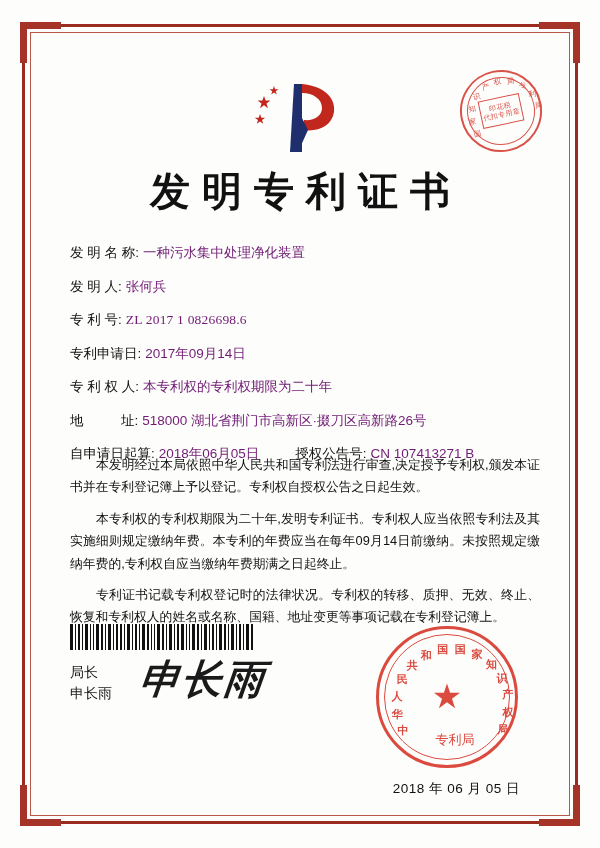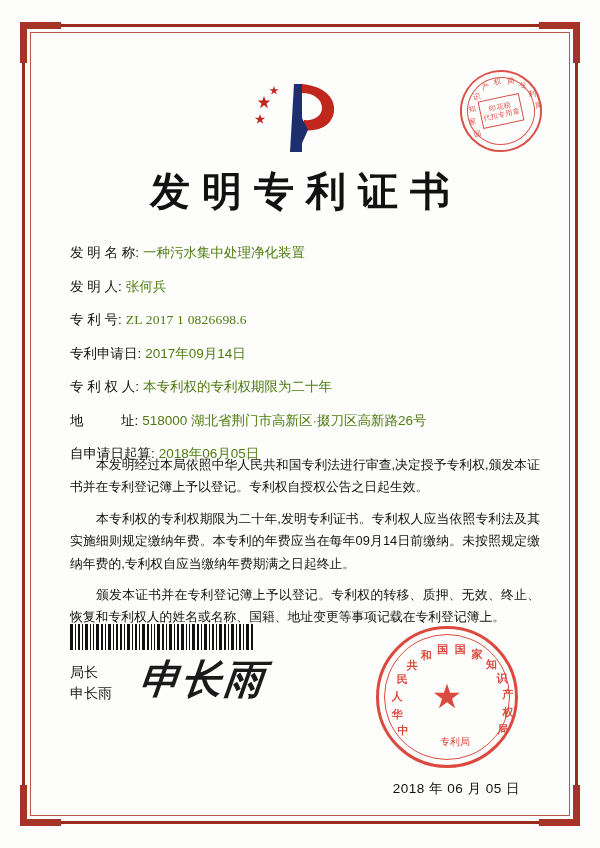--- a/index.html
+++ b/index.html
@@ -158,21 +158,21 @@
     font-family: "Liberation Sans", sans-serif;
   }
   .field-label {
     flex: 0 0 auto;
     color: #111;
     white-space: pre;
     font-size: 13.5px;
   }
   .field-value {
     margin-left: 4px;
-    color: #4d7c0f;
+    color: #701a75;
     font-size: 13.5px;
     text-align: center;
   }
   .field-value.mono {
     font-family: Liberation Serif, serif;
     letter-spacing: 0.2px;
   }
   .row-two-col {
     display: flex;
     align-items: baseline;
@@ -277,21 +277,21 @@
     top: 50%;
     transform-origin: 0 0;
     font-weight: bold;
   }
   .seal-bottom .bottom-label {
     position: absolute;
     left: 16px;
     right: 0;
     bottom: 16px;
     text-align: center;
-    font-size: 10px;
+    font-size: 13px;
     font-family: "Liberation Sans", sans-serif;
   }
 
   .issue-date {
     position: absolute;
     right: 34px;
     top: 724px;
     font-size: 13.5px;
     color: #111;
     font-family: "Liberation Sans", sans-serif;
@@ -387,28 +387,32 @@
       </div>
 
       <div class="field-row">
         <span class="field-label">地          址:</span>
         <span class="field-value">518000 湖北省荆门市高新区·掇刀区高新路26号</span>
       </div>
 
       <div class="field-row row-two-col">
         <span class="field-label">自申请日起算:</span>
         <span class="field-value">2018年06月05日</span>
+        <span class="col2">
+          <span class="field-label">授权公告号:</span>
+          <span class="field-value">CN 107413271 B</span>
+        </span>
       </div>
 
     </div>
 
     <div class="body-text">
       <p>本发明经过本局依照中华人民共和国专利法进行审查,决定授予专利权,颁发本证书并在专利登记簿上予以登记。专利权自授权公告之日起生效。</p>
       <p>本专利权的专利权期限为二十年,发明专利证书。专利权人应当依照专利法及其实施细则规定缴纳年费。本专利的年费应当在每年09月14日前缴纳。未按照规定缴纳年费的,专利权自应当缴纳年费期满之日起终止。</p>
-      <p>颁发本证书并在专利登记簿上予以登记。专利权的转移、质押、无效、终止、恢复和专利权人的姓名或名称、国籍、地址变更等事项记载在专利登记簿上。</p>
+      <p>专利证书记载专利权登记时的法律状况。专利权的转移、质押、无效、终止、恢复和专利权人的姓名或名称、国籍、地址变更等事项记载在专利登记簿上。</p>
     </div>
 
     <div class="barcode">
       <i style="left:0px;   width:3px"></i>
         <i style="left:5px;   width:1px"></i>
       <i style="left:8px;   width:2px"></i>
         <i style="left:12px;  width:1px"></i>
       <i style="left:15px;  width:3px"></i>
         <i style="left:20px;  width:1px"></i>
       <i style="left:23px;  width:1px"></i>

